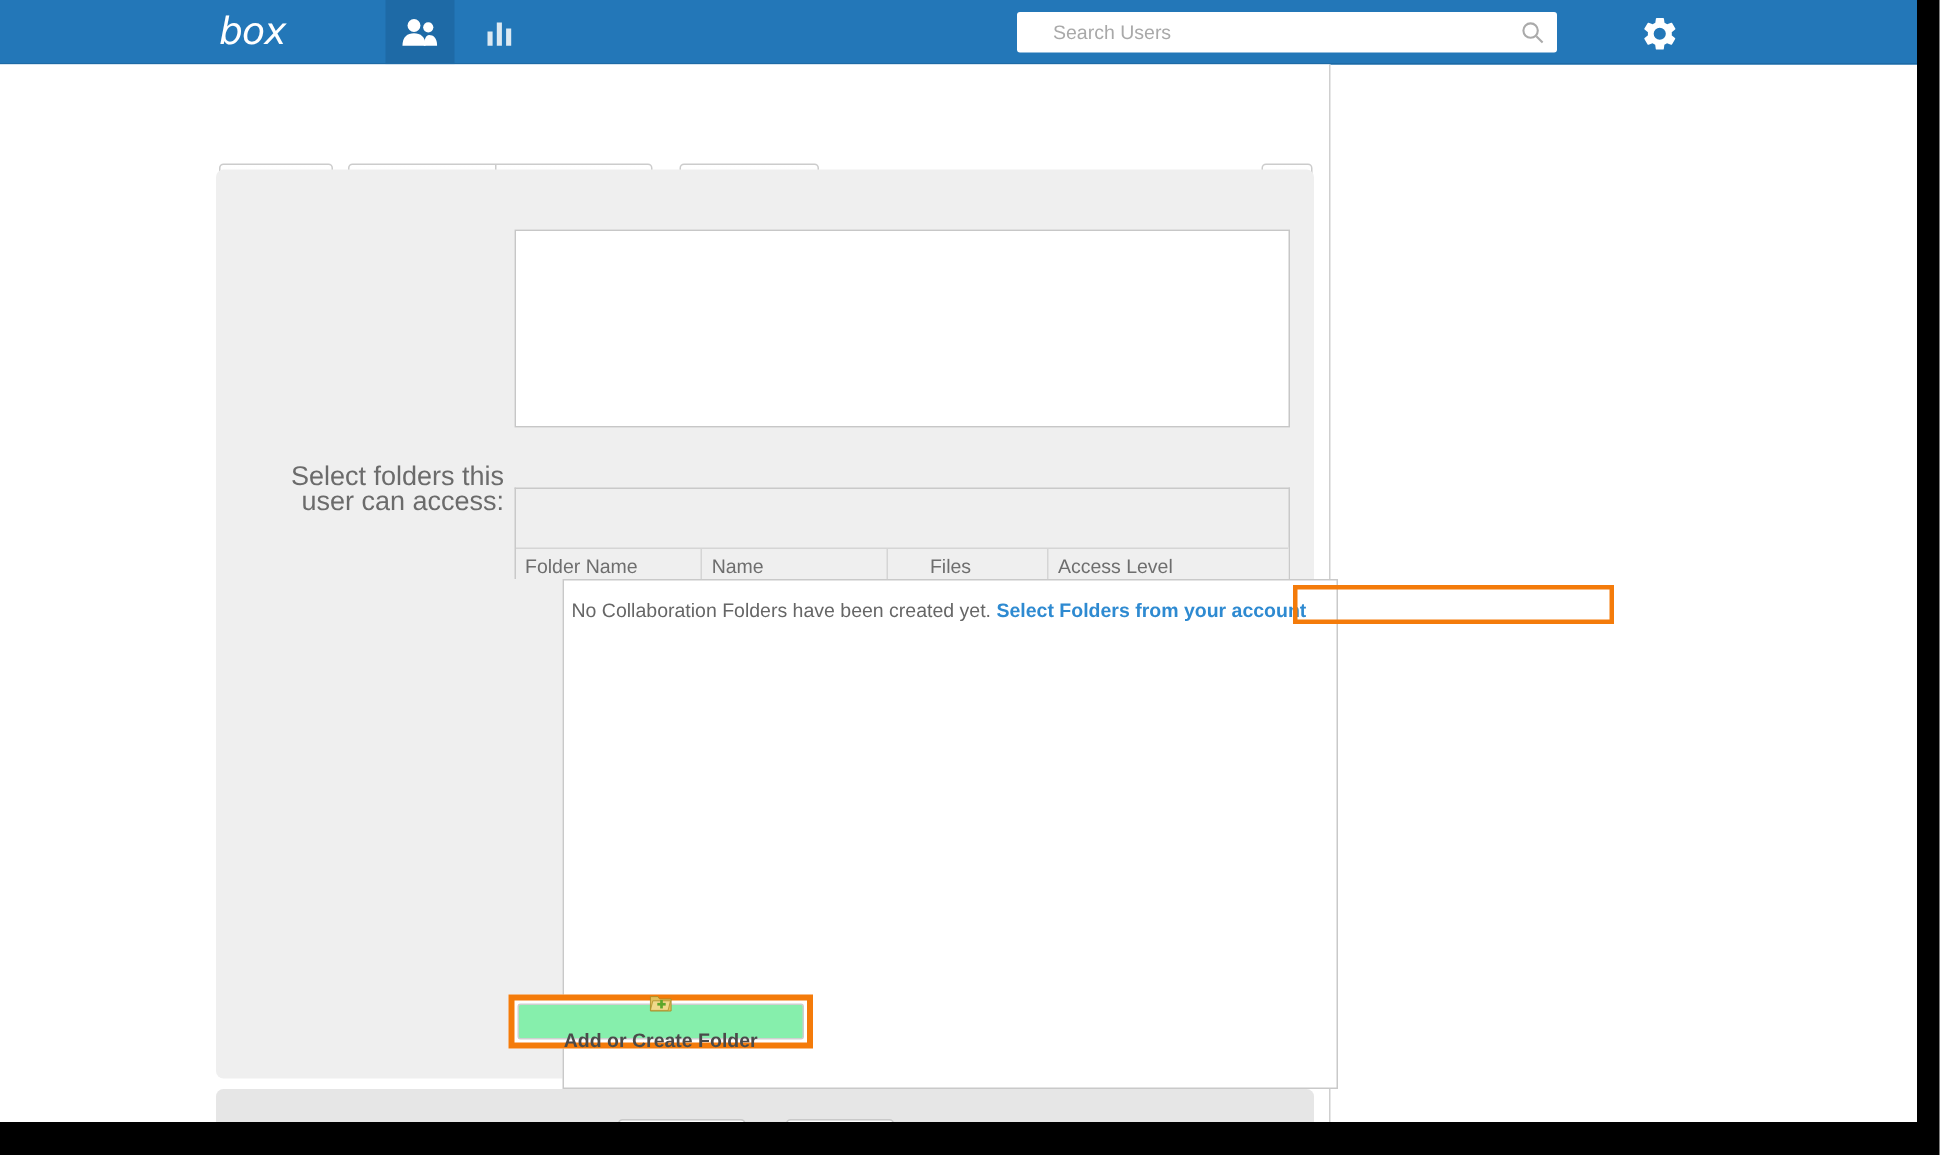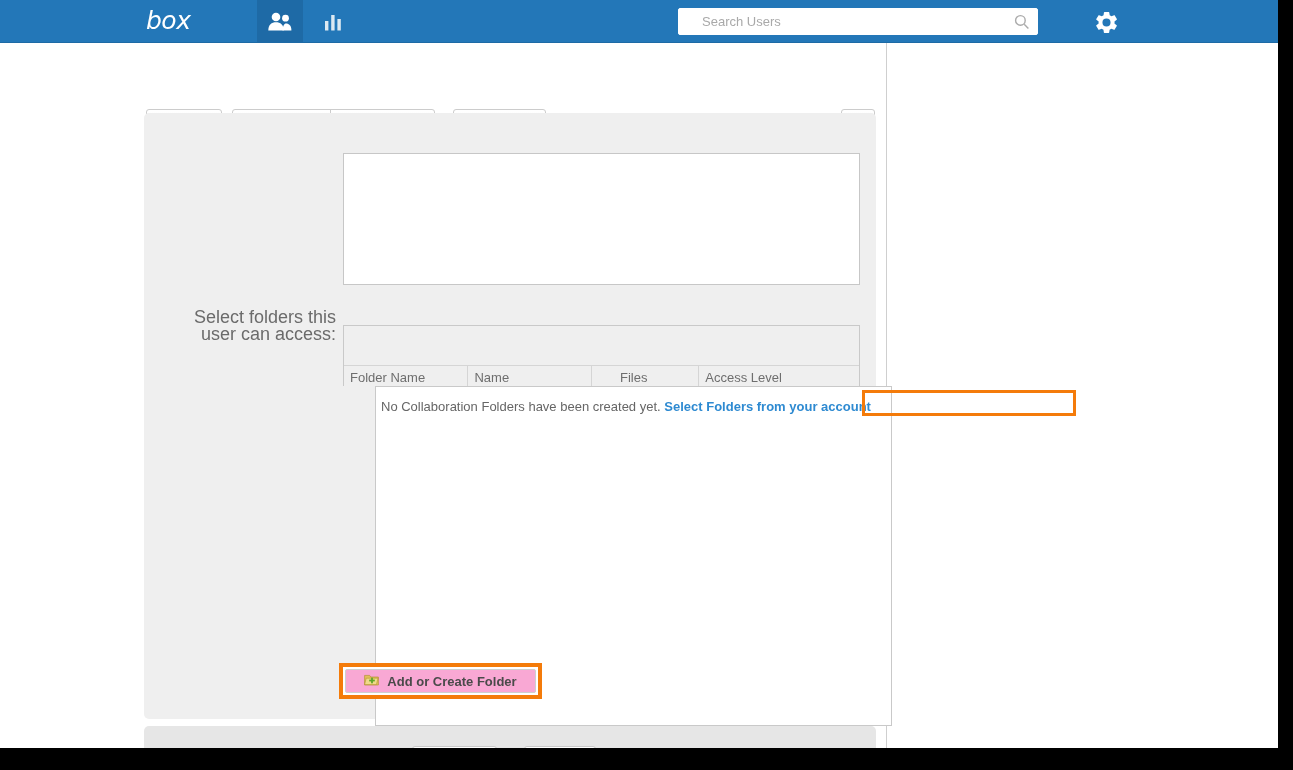--- a/index.html
+++ b/index.html
@@ -205,28 +205,28 @@
   #annotAddFolder {
     position:absolute; left:195px; top:550px;
     width:203px; height:36px;
     border:4px solid #f47b0a;
     background:#ffffff;
     box-sizing:border-box;
   }
   #btnAddFolder {
     position:absolute; left:201px; top:556px;
     width:191px; height:24px;
-    background:#f9a8d4;
+    background:#86efac;
     border:1px solid #cfcfcf;
     border-radius:2px;
     display:flex; align-items:center; justify-content:center;
     gap:8px;
     font-family:"Liberation Sans", sans-serif;
     font-size:13px; font-weight:bold; color:#4a4a4a;
-    cursor:pointer; white-space:nowrap;
+    cursor:pointer; white-space:nowrap;flex-direction:column;
   }
 
   
   #panelFooter {
     position:absolute; left:144px; top:683px;
     width:732px; height:65px;
     background:#e6e6e6;
     border-radius:5px 5px 0 0;
   }
   .footbtn {

